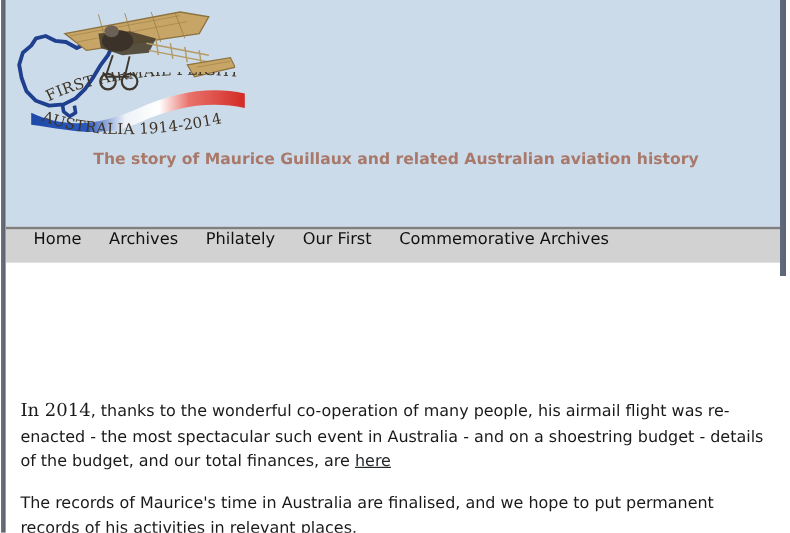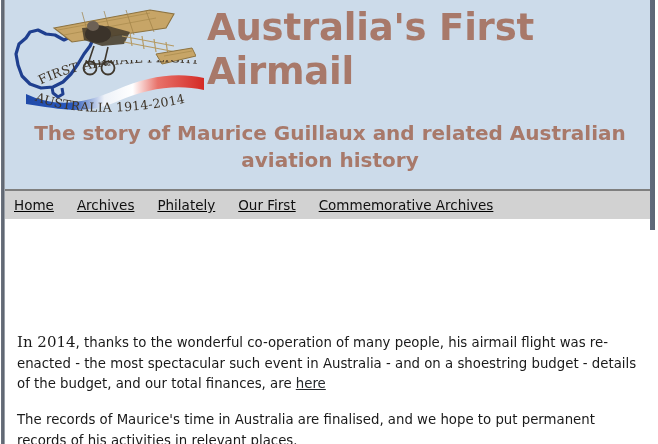--- a/index.html
+++ b/index.html
@@ -114,42 +114,40 @@
   }
 
   .site-subtitle {
     position: absolute;
     left: 12px;
     top: 120px;
     width: 628px;
     text-align: center;
     font-family: "DejaVu Sans", sans-serif;
     font-weight: bold;
-    font-size: 20px;
+    font-size: 13px;
     line-height: 27px;
     color: #a8796a;
   }
 
   
   .navbar {
     position: absolute;
     left: 4px;
     top: 189px;
     width: 650px;
     height: 30px;
     background: #d2d2d2;
     border-top: 2px solid #7f7f7f;
     box-sizing: border-box;
   }
   .nav-inner {
     display: flex;
-    align-items: center;
     height: 100%;
-    padding-left: 10px;
-    text-decoration: underline;
+    padding-left: 24px;
   }
   .nav-item {
     font-family: "DejaVu Sans", sans-serif;
     font-size: 13.5px;
     color: #101010;
     margin-right: 23px;
     white-space: nowrap;
     cursor: pointer;
     text-decoration: none;
   }
@@ -265,24 +263,20 @@
         </defs>
         <text>
           <textPath href="#arcTop" startOffset="2%">FIRST AIRMAIL FLIGHT</textPath>
         </text>
         <text class="lower">
           <textPath href="#arcBottom" startOffset="3%">AUSTRALIA 1914-2014</textPath>
         </text>
       </svg>
     </div>
 
-    <div class="site-title">
-      <div>Australia's First</div>
-      <div>Airmail</div>
-    </div>
 
     <div class="site-subtitle">The story of Maurice Guillaux and related Australian aviation history</div>
   </div>
 
   <div class="navbar">
     <div class="nav-inner">
       <a class="nav-item">Home</a>
       <a class="nav-item">Archives</a>
       <a class="nav-item">Philately</a>
       <a class="nav-item">Our First</a>

